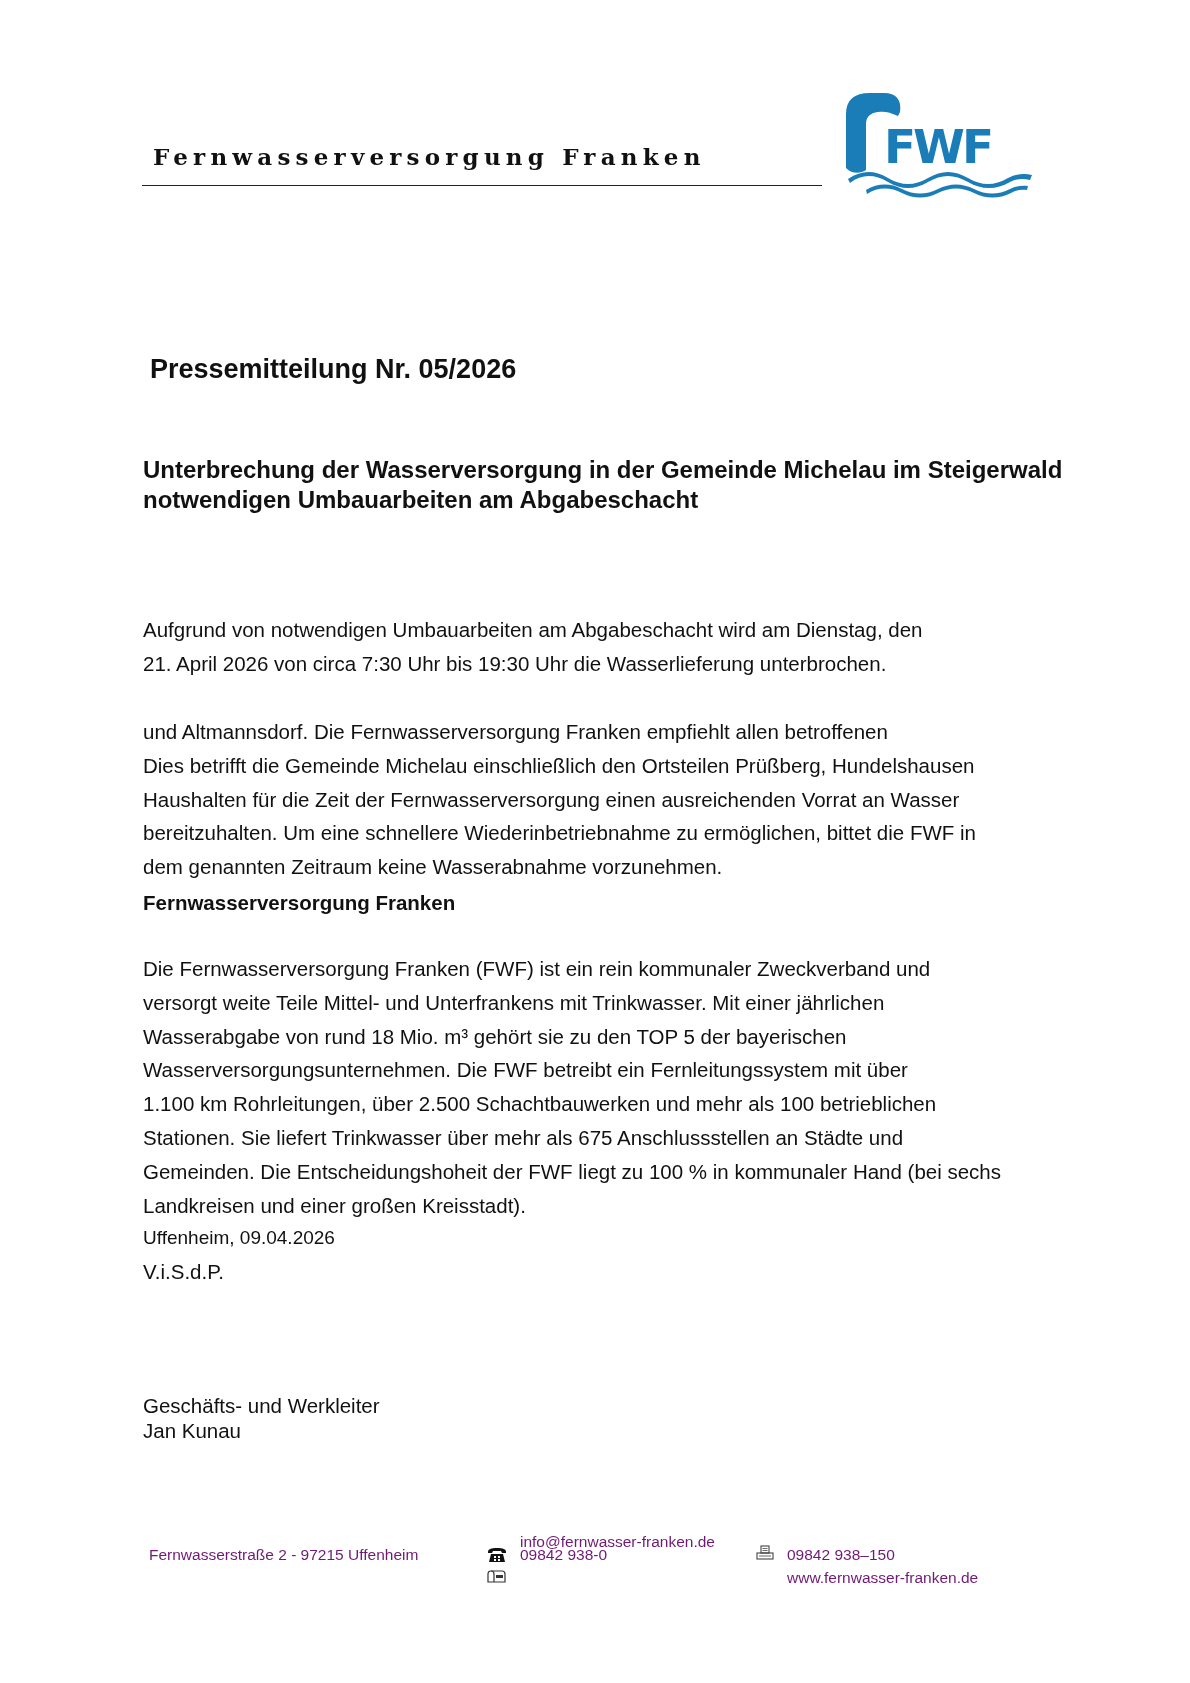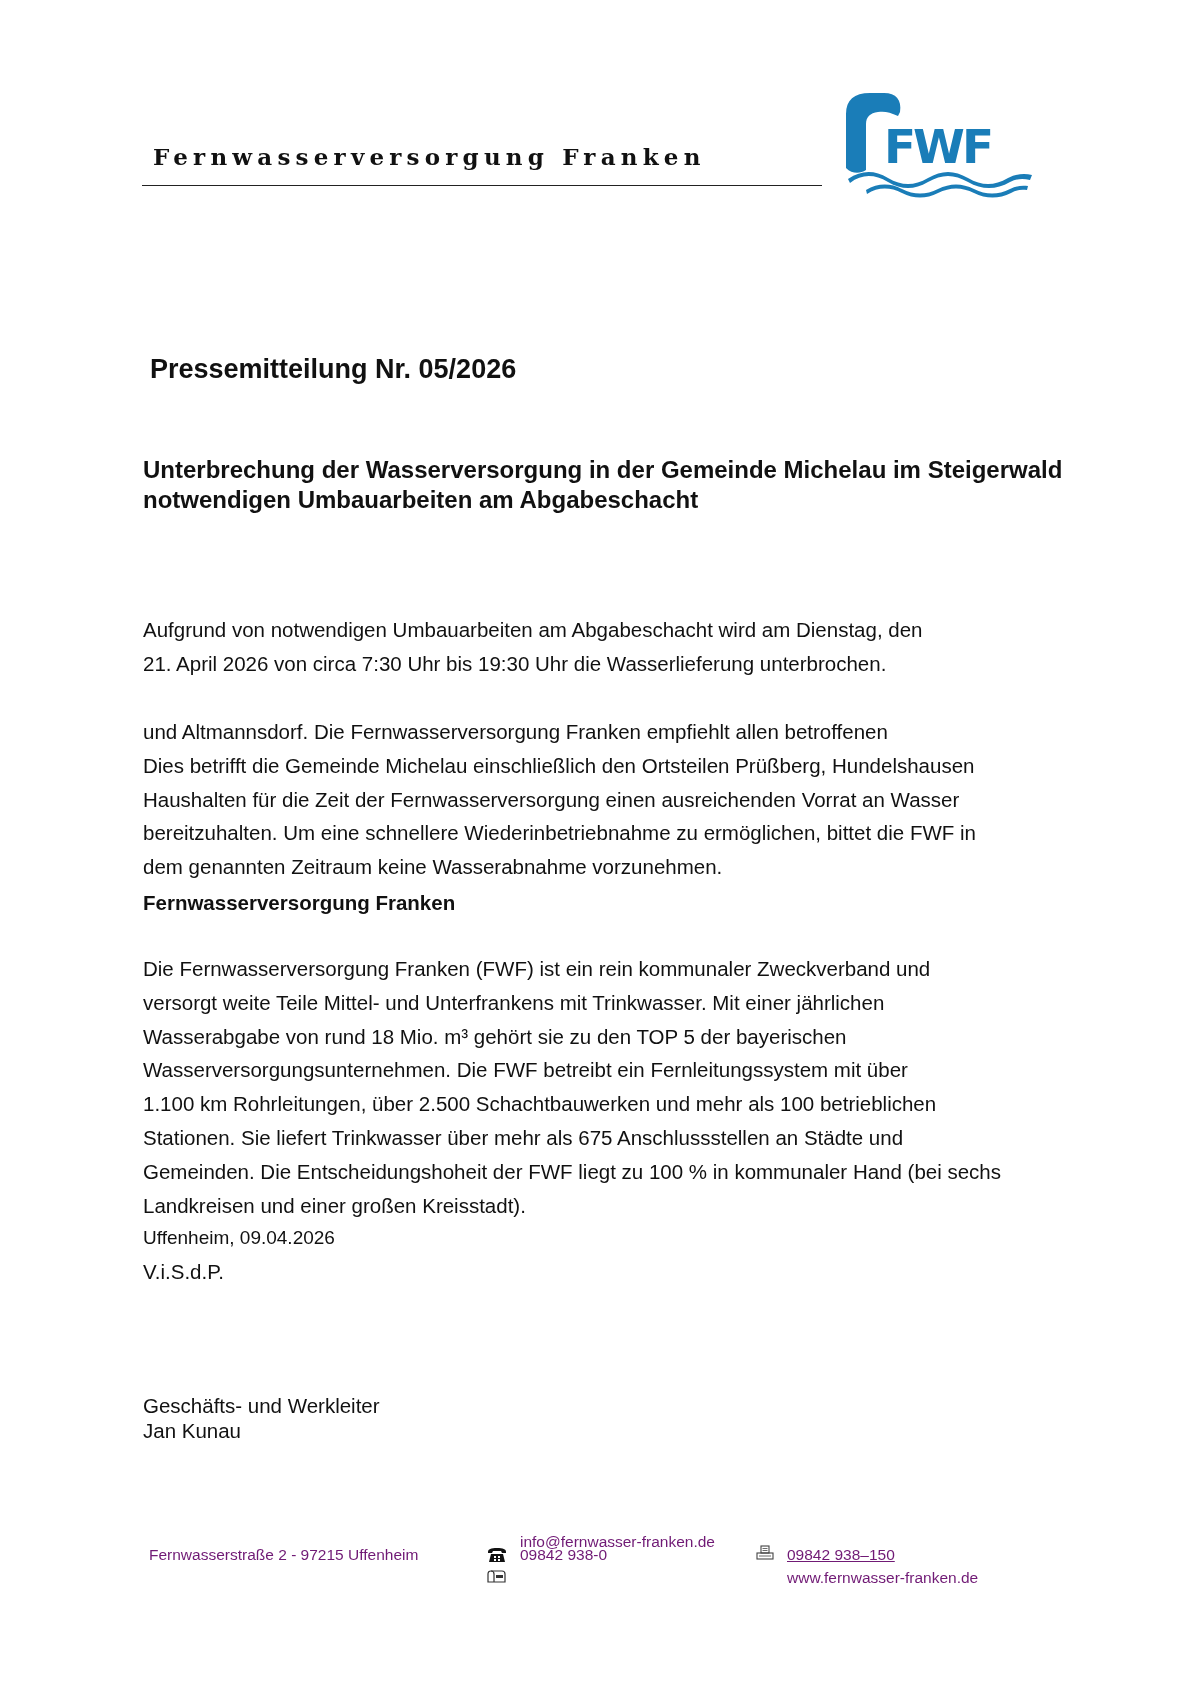--- a/index.html
+++ b/index.html
@@ -23,21 +23,21 @@
   .signer-role { left: 143px; top: 1389px; font-size: 20.5px; line-height: 33.8px; }
   .line { display: block; white-space: nowrap; }
   .footer-text { font-size: 15.5px; line-height: 22px; white-space: nowrap; color: #701a75; text-align: center; }
   .f-addr { left: 149px; top: 1544px; }
   .f-icon { width: 20px; height: 16px; }
   .f-phone-icon { left: 487px; top: 1547px; }
   .f-mail-icon { left: 486px; top: 1570px; }
   .f-fax-icon { left: 756px; top: 1545px; }
   .f-phone { left: 520px; top: 1544px; }
   .f-mail { left: 520px; top: 1531px; }
-  .f-fax { left: 787px; top: 1544px; text-decoration: underline; }
+  .f-fax { left: 787px; top: 1544px; }
   .f-web { left: 787px; top: 1567px; }
 </style>
 </head>
 <body>
 
 <div class="abs org-name">Fernwasserversorgung Franken</div>
 <div class="abs rule"></div>
 
 <div class="abs logo">
   <svg width="195" height="110" viewBox="0 0 195 110" xmlns="http://www.w3.org/2000/svg">

